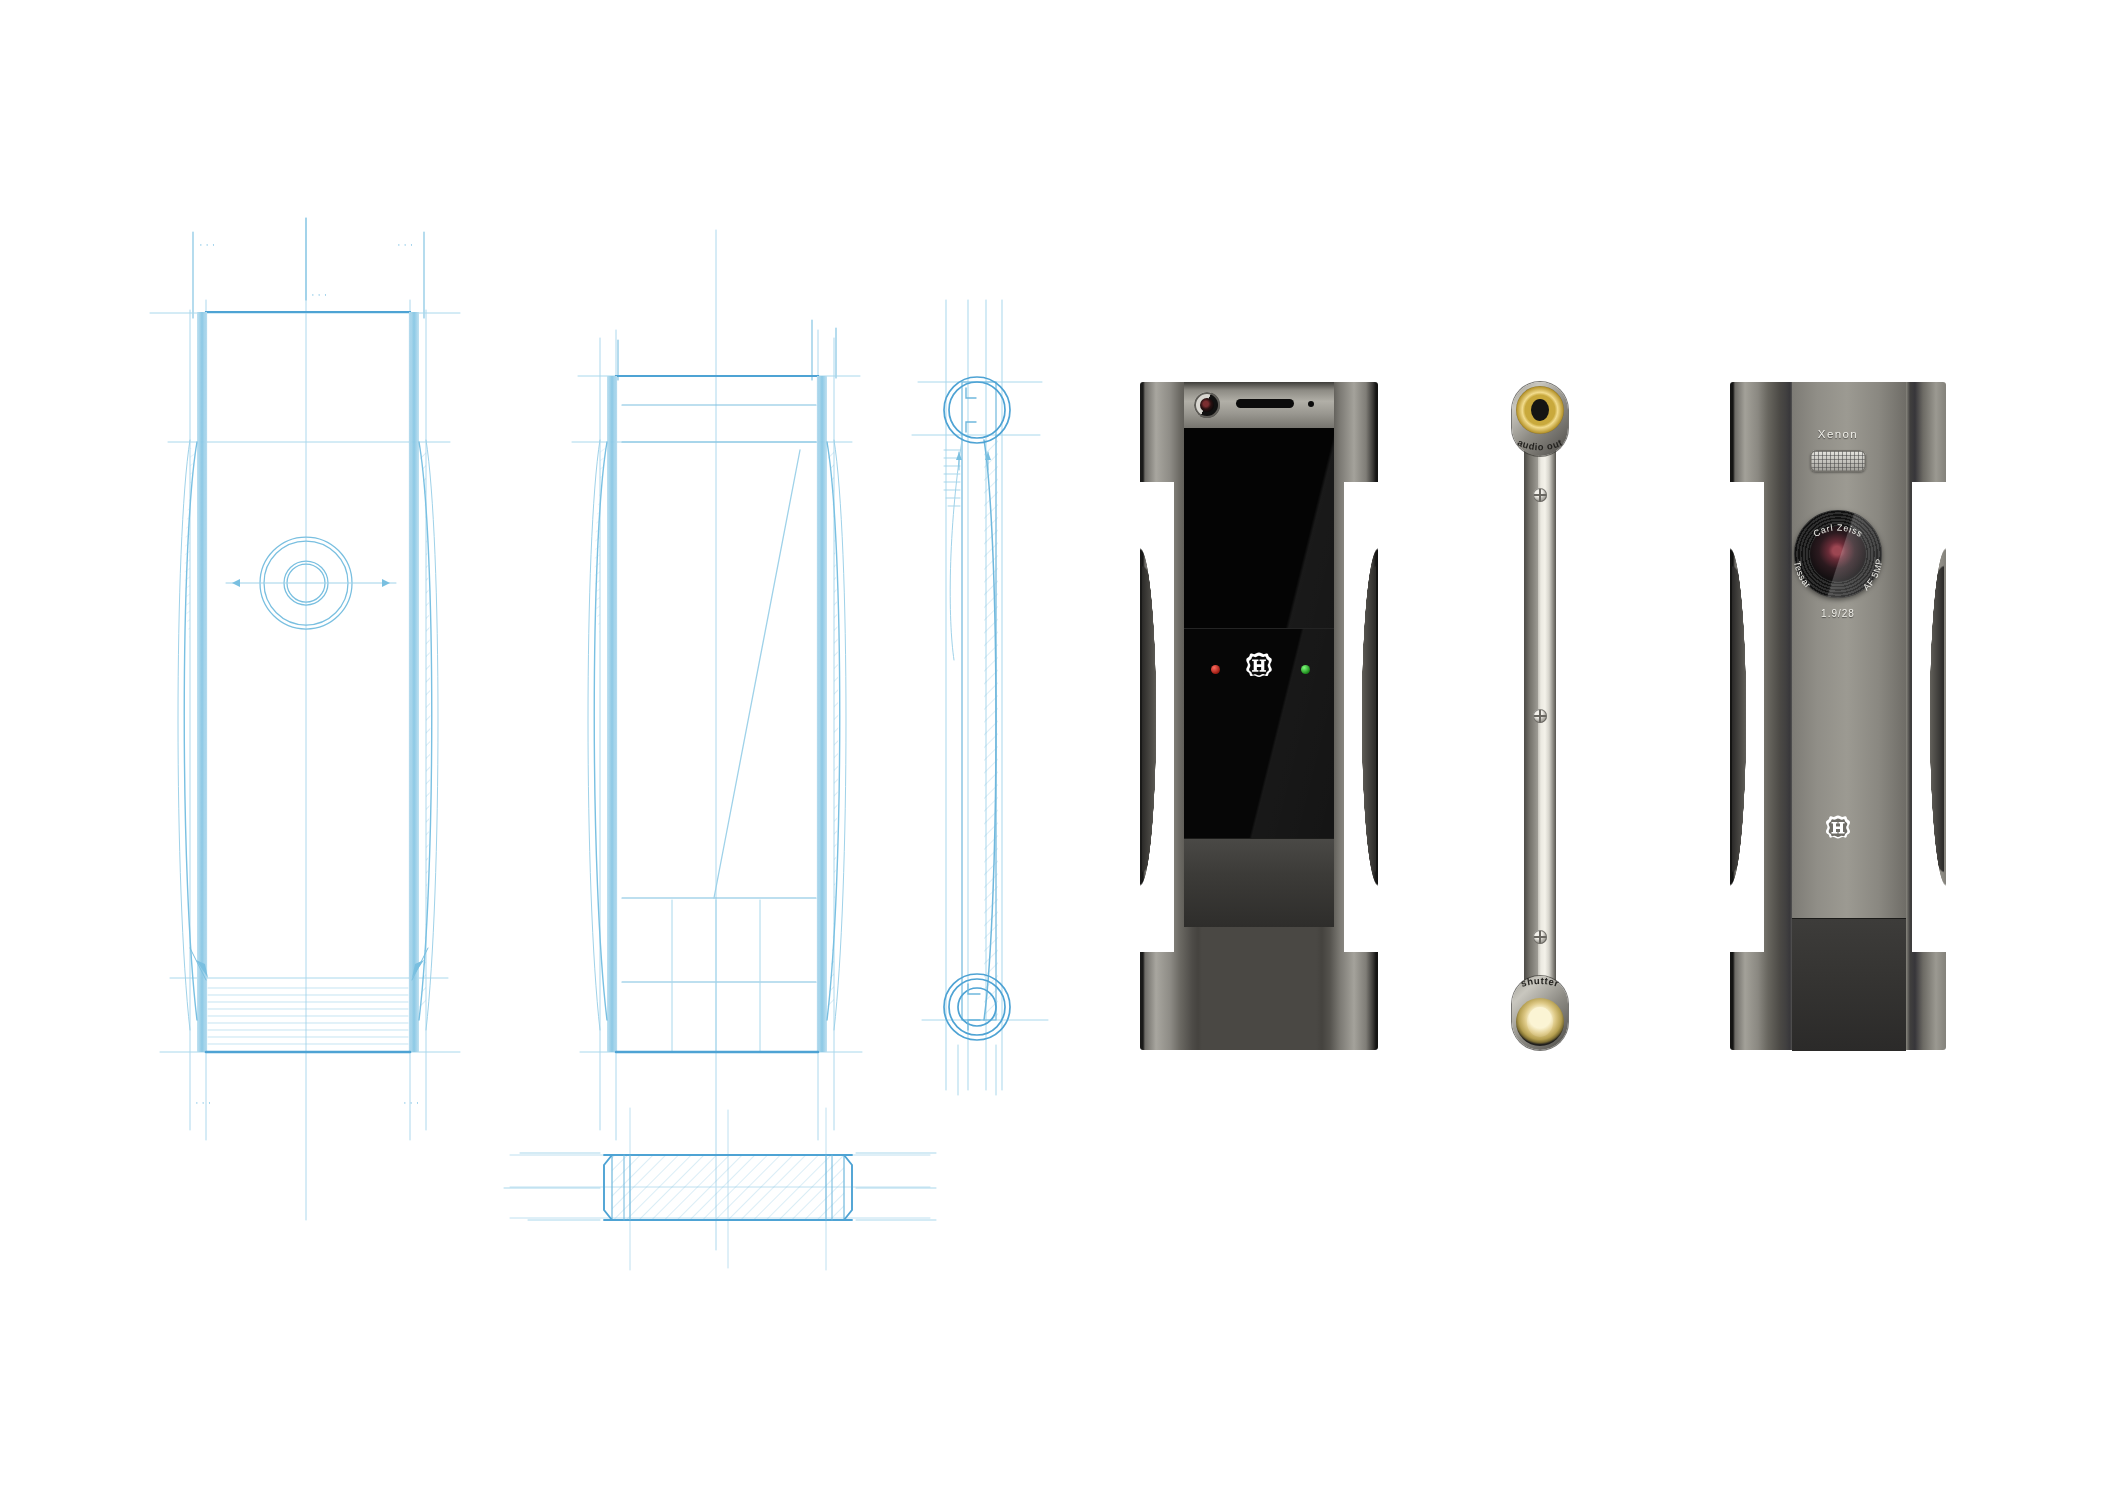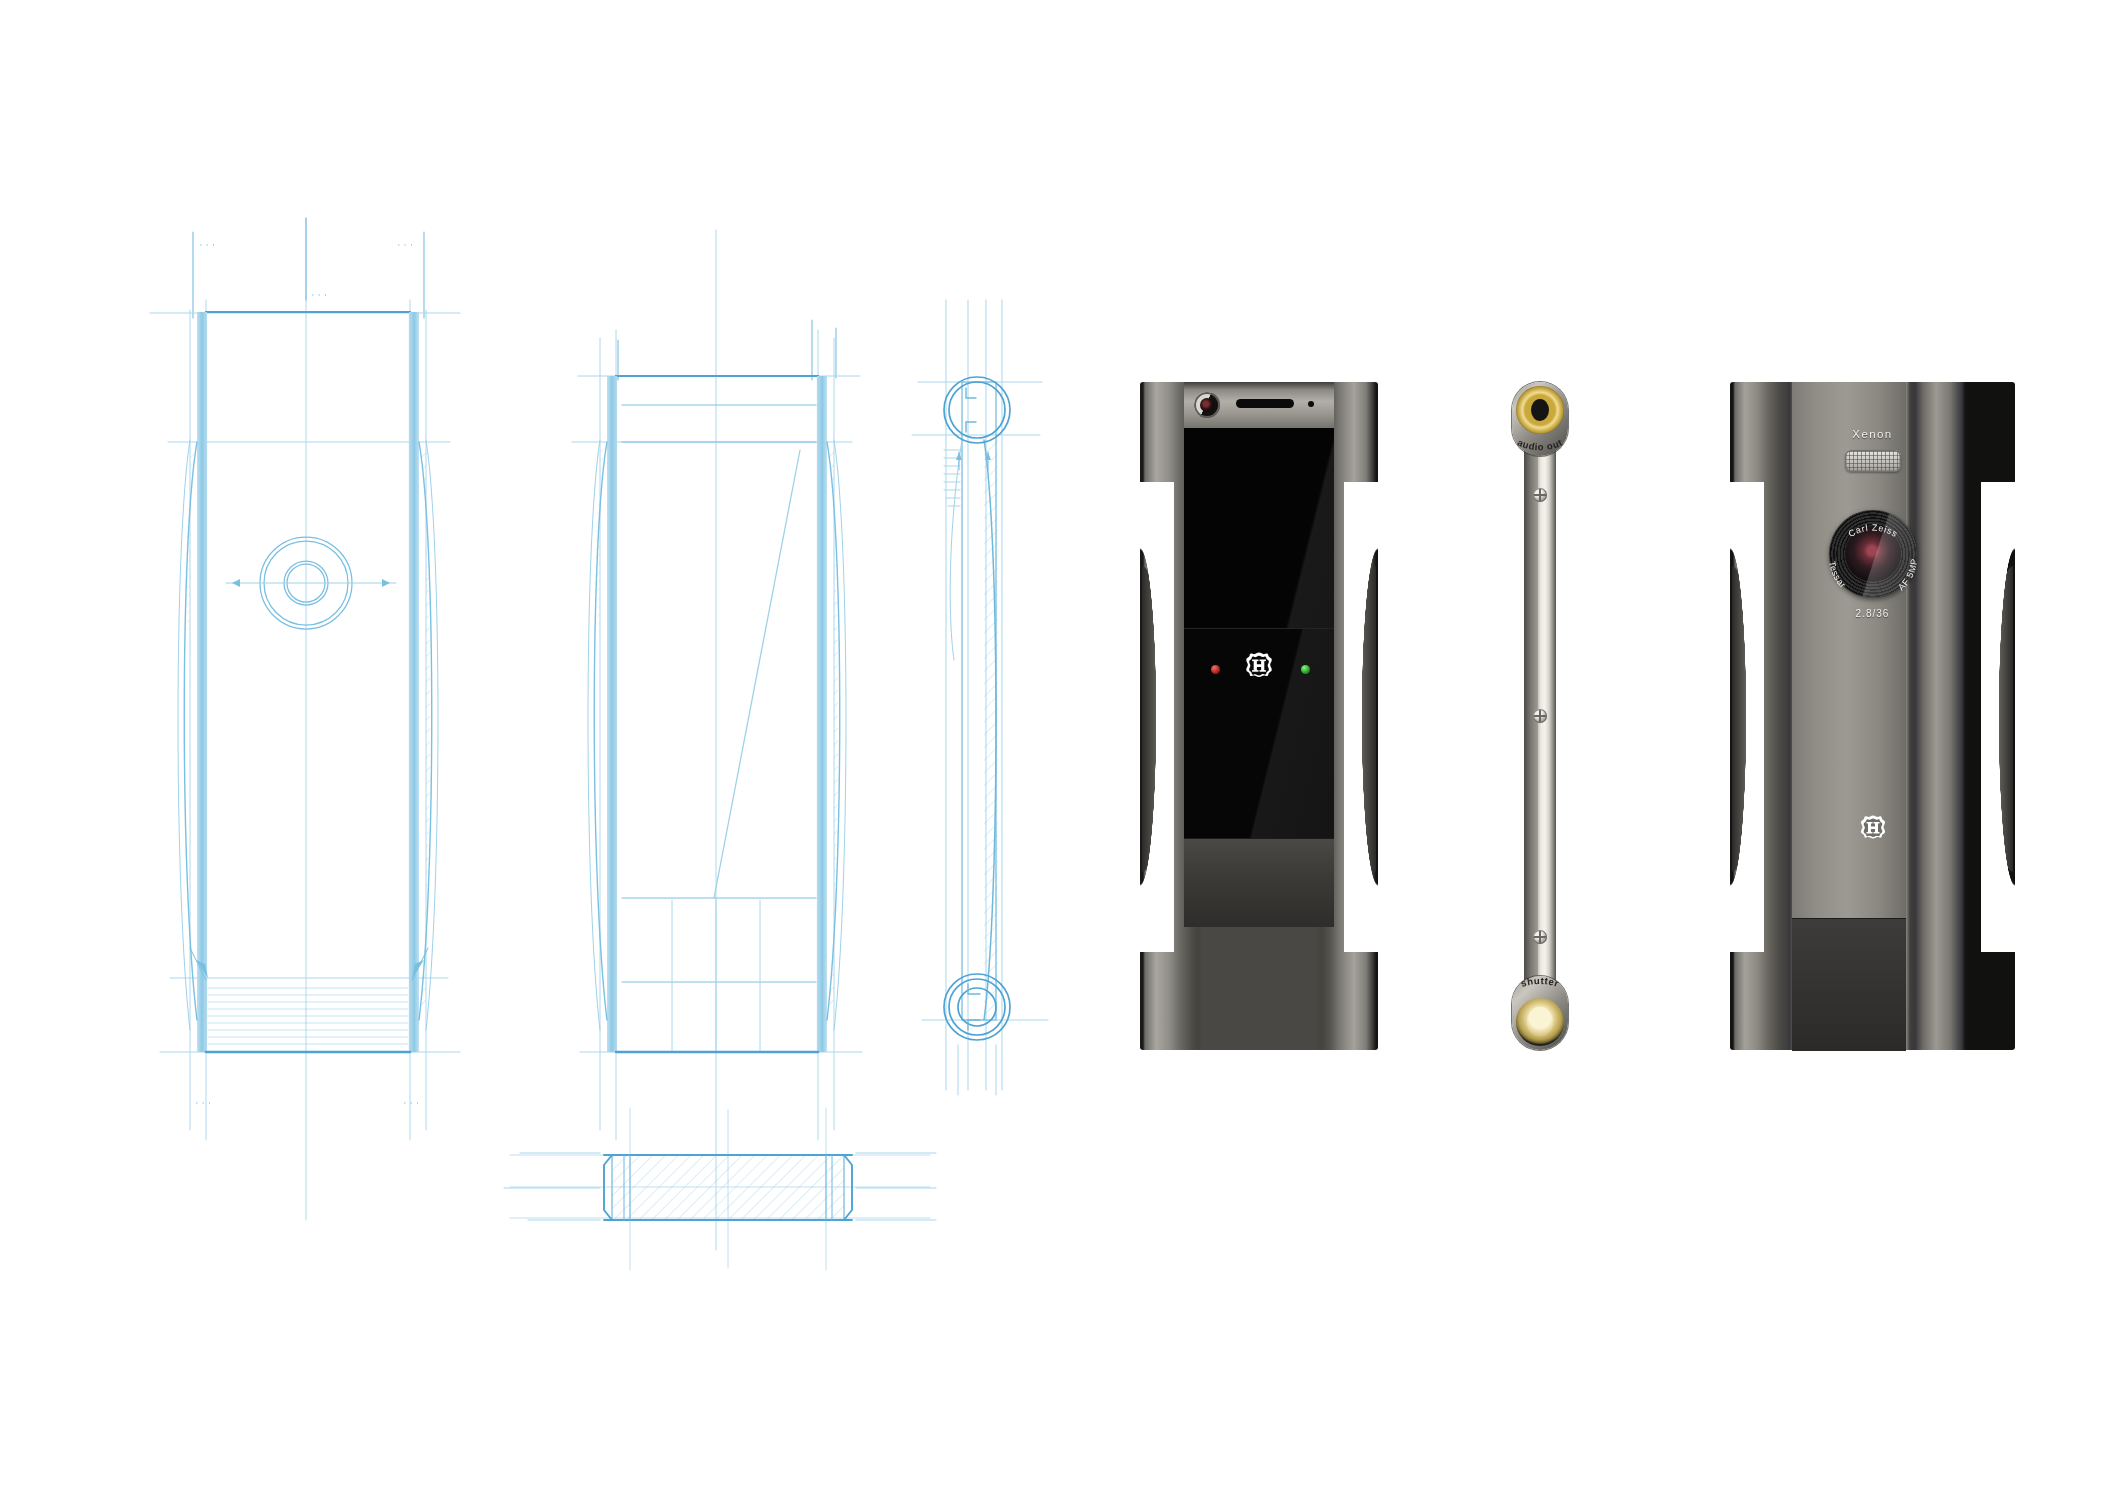--- a/index.html
+++ b/index.html
@@ -159,21 +159,21 @@
   }
   .screw::before{left:1px;top:6px;width:12px;height:1.6px;}
   .screw::after{left:6px;top:1px;width:1.6px;height:12px;}
   .arc-label{position:absolute;left:50%;transform:translateX(-50%);width:80px;height:26px;}
   .arc-label text{
     font-family:"Liberation Sans", sans-serif;
     font-size:9.5px;letter-spacing:.6px;fill:#23221f;font-weight:600;
   }
 
   
-  .dev-back{left:630px;top:382px;width:285px;height:668px;}
+  .dev-back{left:630px;top:382px;width:216px;height:668px;}
   .back-metal{
     position:absolute;inset:0;border-radius:3px;
     background:
       linear-gradient(90deg,
         #141413 0px,#141413 3px,
         #6d6b66 5px,#a3a199 15px,#8a8881 28px,
         #68665f 38px,#4b4945 50px,
         #414040 56px,#38373a 60px,
         #8e8c86 66px,
         #9b998f 175px,
@@ -574,21 +574,21 @@
             <path id="arcCZ" d="M14,56 A40,40 0 0 1 90,56"></path>
             <path id="arcLeft" d="M9,44 A46,46 0 0 0 34,96"></path>
             <path id="arcRight" d="M70,96 A46,46 0 0 0 95,44"></path>
           </defs>
           <text><textPath href="#arcCZ" startOffset="50%" text-anchor="middle">Carl Zeiss</textPath></text>
           <text><textPath href="#arcLeft" startOffset="50%" text-anchor="middle">Tessar</textPath></text>
           <text><textPath href="#arcRight" startOffset="50%" text-anchor="middle">AF 5MP</textPath></text>
         </svg>
       </div>
 
-      <div class="aperture-label">2.8/36</div>
+      <div class="aperture-label">1.9/28</div>
 
       <span class="hlogo" style="left:50%;top:432px;transform:translateX(-50%);">
         <svg width="32" height="32" viewBox="0 0 64 64">
           <path d="M32 3c4 0 6 3 9 3s5-2 7-1 1 4 3 6 5 2 5 6-3 5-3 9 3 5 3 9-3 4-5 6-1 5-3 6-4-1-7-1-5 3-9 3-6-3-9-3-5 2-7 1-1-4-3-6-5-2-5-6 3-5 3-9-3-5-3-9 3-4 5-6 1-5 3-6 4 1 7 1 5-3 9-3z" fill="#ffffff"></path>
           <path d="M32 9c3 0 4.5 2.4 7 2.4s3.8-1.6 5.4-.8.8 3.2 2.4 4.8 3.8 1.6 3.8 4.8-2.3 4-2.3 7.2 2.3 4 2.3 7.2-2.3 3.2-3.8 4.8-.8 4-2.4 4.8-3-0.8-5.4-.8S35 46 32 46s-4.5-2.4-7-2.4-3.8 1.6-5.4.8-.8-3.2-2.4-4.8-3.8-1.6-3.8-4.8 2.3-4 2.3-7.2-2.3-4-2.3-7.2 2.3-3.2 3.8-4.8.8-4 2.4-4.8 3 .8 5.4.8S29 9 32 9z" fill="#6f6d67"></path>
           <path d="M22 18h6v7h8v-7h6v19h-6v-7h-8v7h-6z" fill="#ffffff"></path>
           <rect x="19" y="16" width="12" height="3" fill="#ffffff"></rect>
           <rect x="33" y="16" width="12" height="3" fill="#ffffff"></rect>
           <rect x="19" y="36" width="12" height="3" fill="#ffffff"></rect>
           <rect x="33" y="36" width="12" height="3" fill="#ffffff"></rect>

